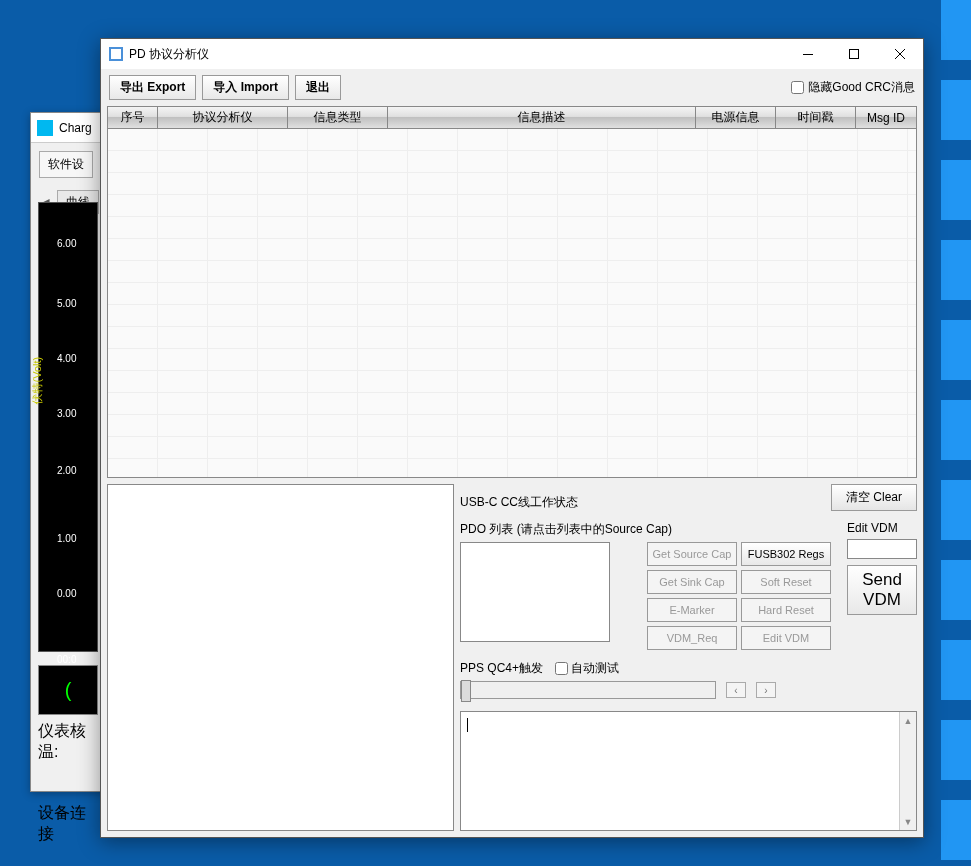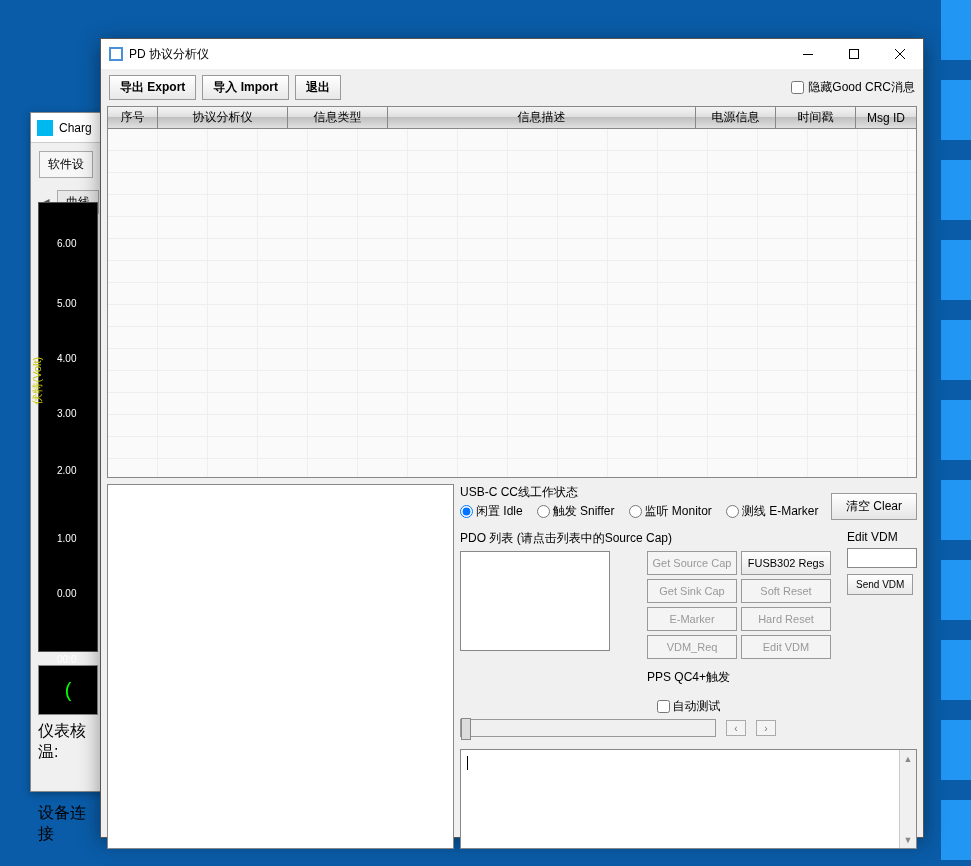--- a/index.html
+++ b/index.html
@@ -340,32 +340,31 @@
   width: 70px;
   height: 20px;
   border: 1px solid #888;
   margin-bottom: 6px;
   display: block;
 }
 .vdm-btn {
   padding: 4px 8px;
   border: 1px solid #999;
   background: linear-gradient(#fff, #e8e8e8);
-  font-size: 10px;
+  font-size: 17px;
   cursor: pointer;
 }
 
 .pps-section {
   margin-top: 6px;
 }
 .pps-row1 {
   display: flex;
   align-items: center;
   gap: 12px;
-  flex-direction: column;
 }
 .slider-row {
   display: flex;
   align-items: center;
   gap: 10px;
   margin-top: 4px;
 }
 .slider-track {
   width: 256px;
   height: 18px;
@@ -521,38 +520,20 @@
     <div class="tbl-body"></div>
   </div>
 
   <div class="lower-area">
     <div class="left-log"></div>
     <div class="right-controls">
 
       <div class="ctl-row">
         <div style="flex:1">
           <div class="fieldset-label">USB-C CC线工作状态</div>
-          <div class="radio-group">
-            <label class="radio-item">
-              <input type="radio" name="cc" checked="" style="">
-              <span>闲置 Idle</span>
-            </label>
-            <label class="radio-item">
-              <input type="radio" name="cc" style="">
-              <span>触发 Sniffer</span>
-            </label>
-            <label class="radio-item">
-              <input type="radio" name="cc" style="">
-              <span>监听 Monitor</span>
-            </label>
-            <label class="radio-item">
-              <input type="radio" name="cc" style="">
-              <span>测线 E-Marker</span>
-            </label>
-          </div>
         </div>
         <button class="clear-btn">清空 Clear</button>
       </div>
 
       <div style="display:flex; gap:6px; margin-top:6px;">
         <div style="flex:1">
           <div class="fieldset-label">PDO 列表 (请点击列表中的Source Cap)</div>
           <div class="pdo-section">
             <div class="pdo-list-box"></div>
             <div class="pdo-btns">

